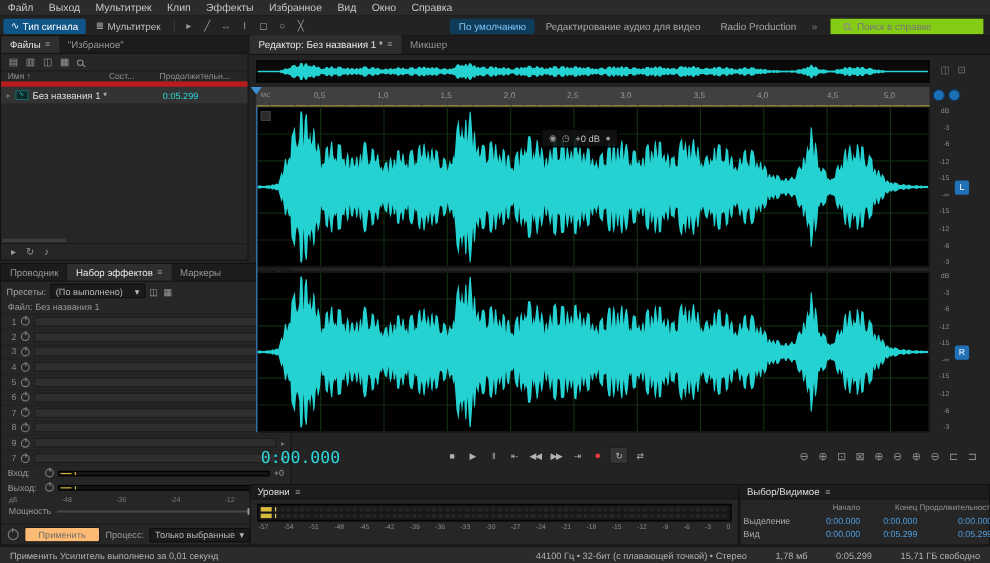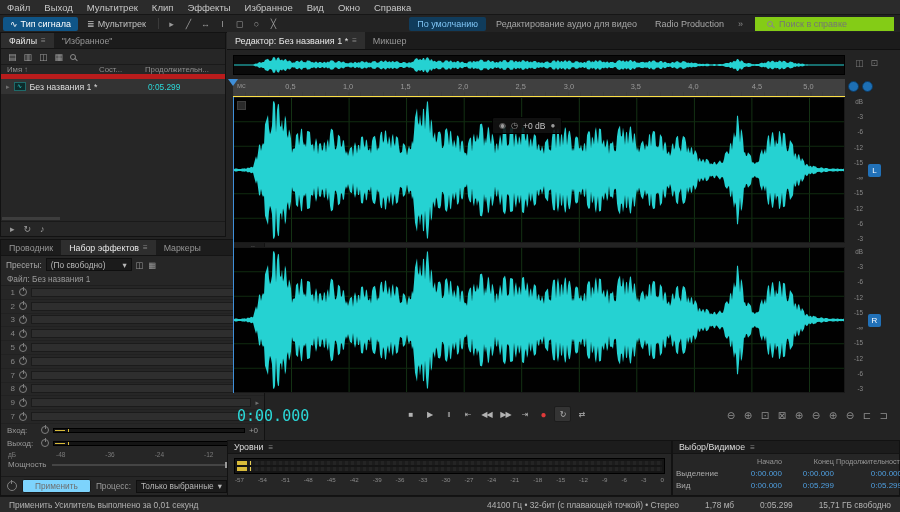--- a/index.html
+++ b/index.html
@@ -44,21 +44,21 @@
 .arrg{color:#707070;font-size:7px}
 .mrow{height:13px;display:flex;align-items:center;gap:4px;padding:0 6px;font-size:8px;color:#9a9a9a}
 .mbar{flex:1;height:5px;background:#141414;border:1px solid #000;position:relative}
 .mbar i{position:absolute;left:1px;top:1px;bottom:1px;width:10px;background:#d9bb3a}
 .mbar em{position:absolute;left:14px;top:0;bottom:0;width:1px;background:#d9bb3a}
 .escale{display:flex;justify-content:space-between;padding:0 7px;font-size:6.5px;color:#7a7a7a;height:9px;align-items:center}
 .mixrow{height:12px;display:flex;align-items:center;gap:6px;padding:0 7px;font-size:8px;color:#9a9a9a}
 .mixtrack{flex:1;height:2px;background:#454545;position:relative}
 .mixtrack i{position:absolute;right:0;top:-2px;width:3px;height:6px;background:#999}
 .efoot{position:absolute;bottom:0;left:0;right:0;height:19px;display:flex;align-items:center;gap:5px;padding:0 6px;border-top:1px solid #1a1a1a;font-size:8.3px;color:#9a9a9a}
-.applybtn{background:#7dd3fc;border:1px solid #1a1a1a;border-radius:2px;color:#6e6e6e;padding:1px 12px;font-size:8.3px}
+.applybtn{background:#fdba74;border:1px solid #1a1a1a;border-radius:2px;color:#6e6e6e;padding:1px 12px;font-size:8.3px}
 .etabbar{position:absolute;left:227px;top:32px;width:673px;height:18px;background:#1c1c1c;border-bottom:1px solid #101010;display:flex;align-items:stretch;font-size:9px}
 .overview{position:absolute;left:233px;top:55px;width:612px;height:20px;background:#0a0a0a;border:1px solid #000}
 .ovicons{position:absolute;left:855px;top:58px;display:flex;gap:7px;color:#777;font-size:9px}
 .ruler{position:absolute;left:233px;top:79px;width:612px;height:18px;background:#404040;border-bottom:1px solid #fde047;font-size:7.4px;color:#9a9a9a}
 .ruler::after{content:"";position:absolute;left:0;right:0;bottom:0;height:4px;background:repeating-linear-gradient(90deg,#3c3c3c 0 1px,transparent 1px 11.55px)}
 .rtick{position:absolute;bottom:5px;transform:translateX(-50%)}
 .runit{position:absolute;left:4px;top:2px;color:#8a8a8a}
 .chan{position:absolute;left:233px;width:612px;height:146px;background:#010101;border:1px solid #191919}
 .dbcol{position:absolute;left:845px;width:21px;height:146px;display:flex;flex-direction:column;justify-content:space-between;align-items:flex-end;font-size:6.3px;color:#8a8a8a;padding:1px 3px 1px 0}
 .chbadge{position:absolute;left:868px;width:13px;height:13px;background:#2171b8;border-radius:2px;color:#fff;font-size:8px;display:flex;align-items:center;justify-content:center}
@@ -186,21 +186,21 @@
     <div class="ptab">
         <span>Маркеры</span>
       </div>
     <div class="ptab mla spill">
         <span>»</span>
       </div>
   </div>
   <div class="erow-presets">
     <span>Пресеты:</span>
     <div class="dd" style="width:86px">
-      <span style="flex:1">(По свободно)</span>
+      <span style="flex:1">(По выполнено)</span>
       <span>▾</span>
     </div>
     <span style="display:flex;gap:5px;color:#9a9a9a">
         <span>◫</span>
         <span>▦</span>
       </span>
     <span class="mla" style="color:#9a9a9a">☆</span>
   </div>
   <div class="efile">Файл: Без названия 1</div>
   <div>

